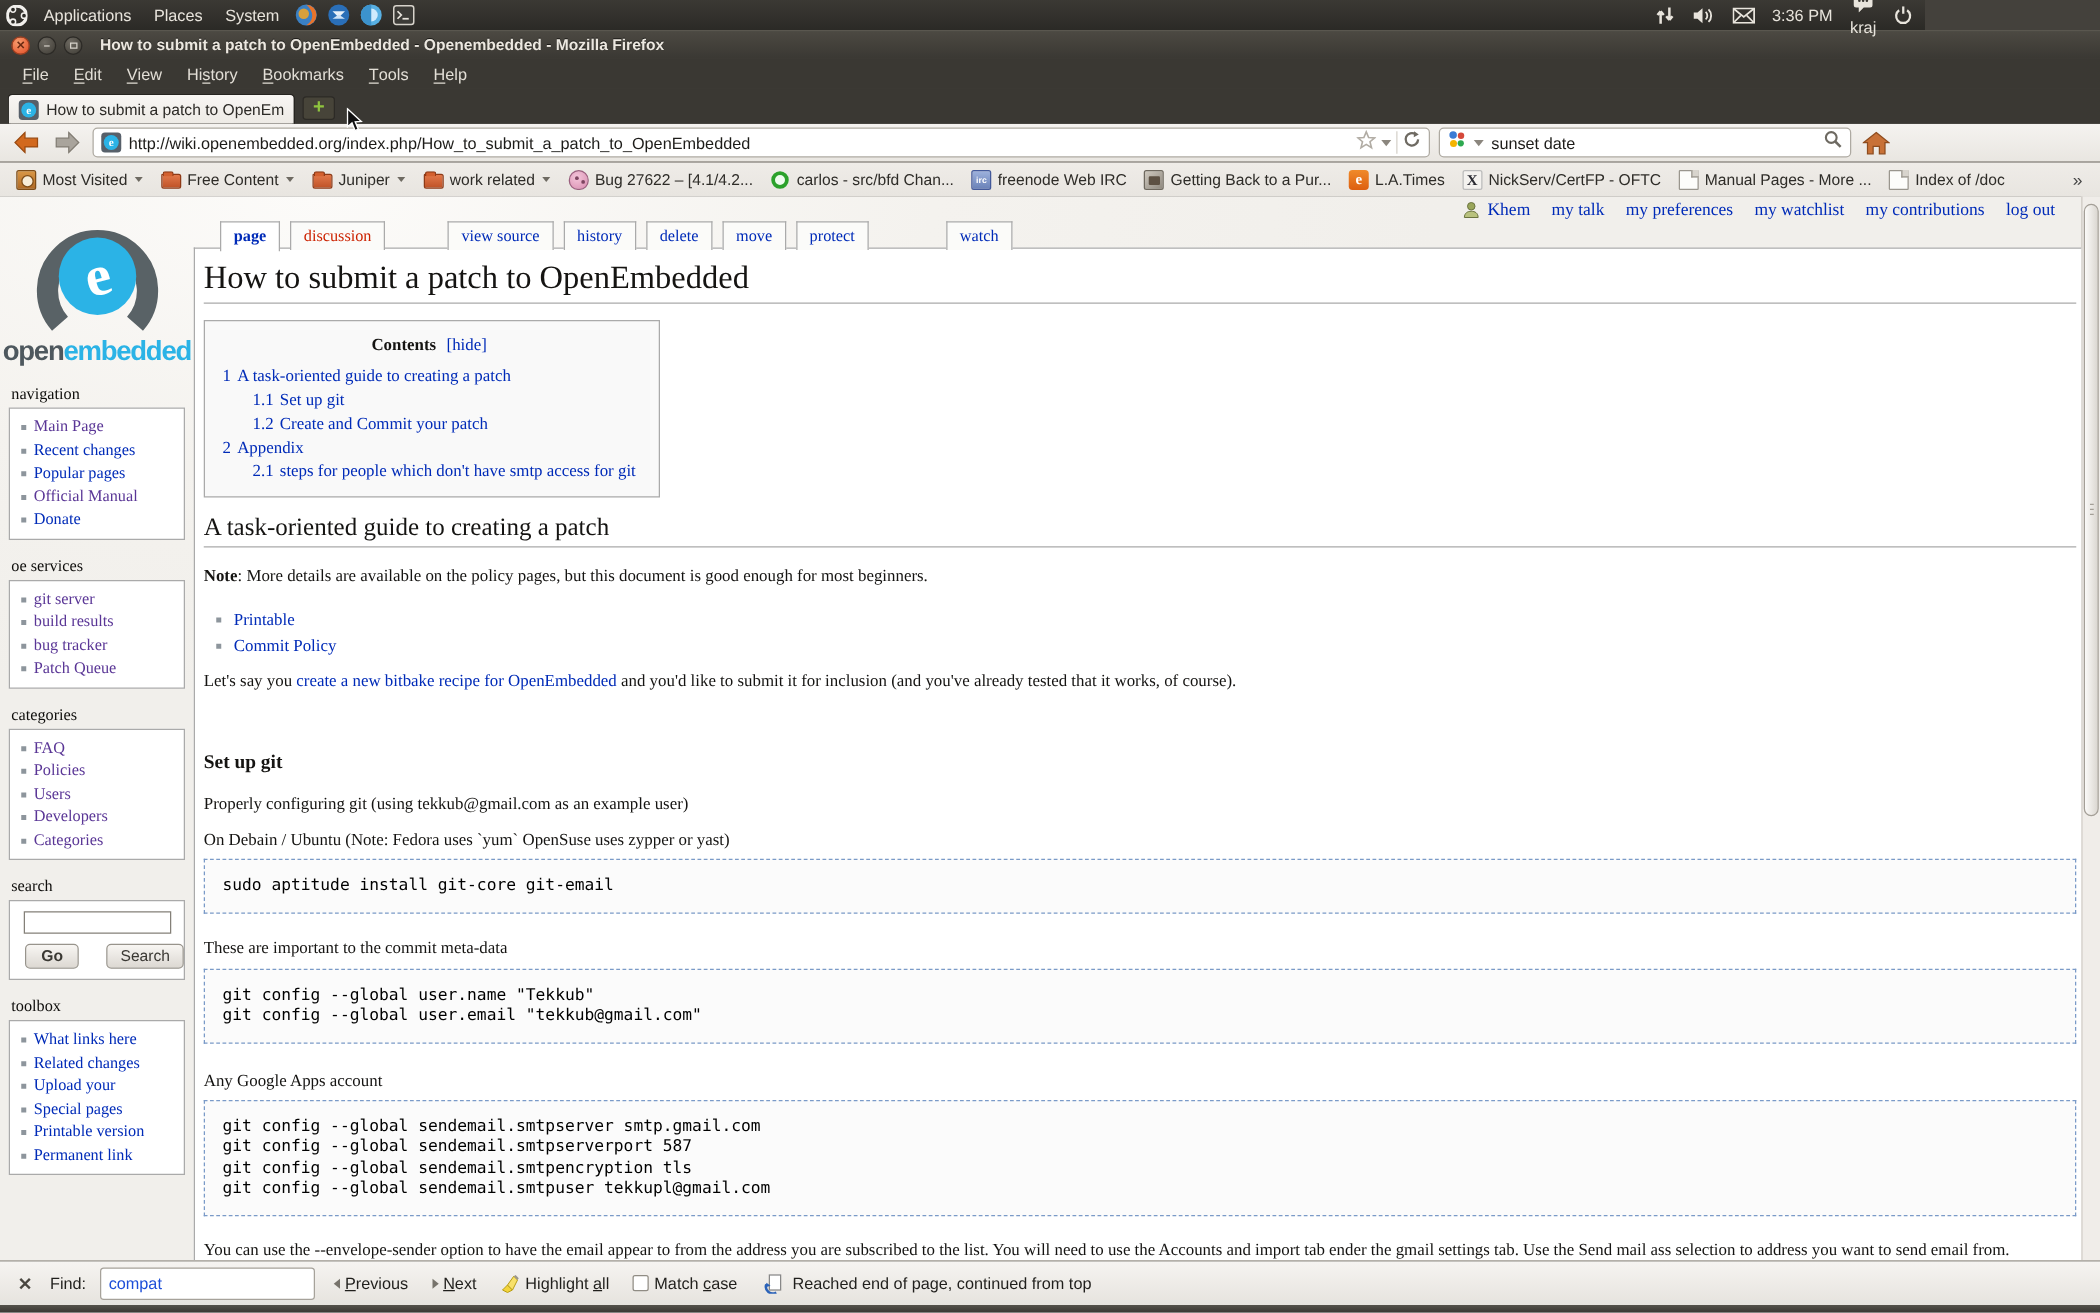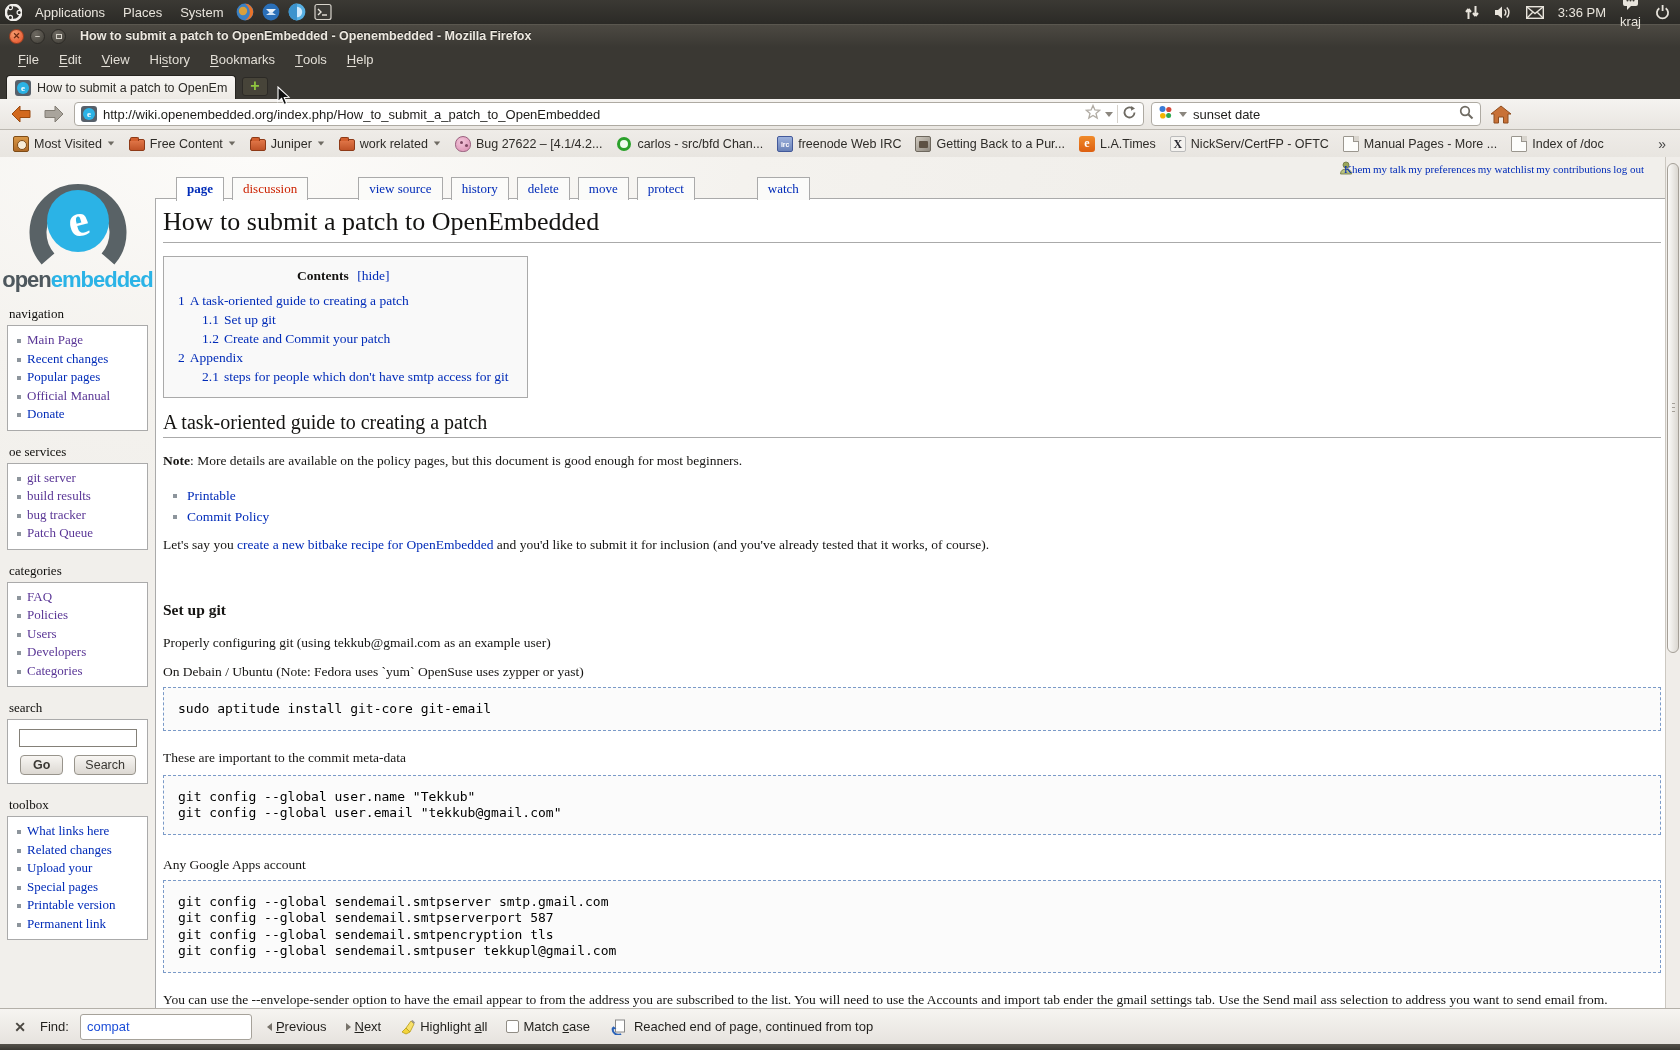--- a/index.html
+++ b/index.html
@@ -1,21 +1,21 @@
 <!DOCTYPE html>
 <html><head>
 <meta charset="utf-8">
 <style>
   * { box-sizing: border-box; margin: 0; padding: 0; }
   html,body { width:1680px; height:1050px; overflow:hidden; }
   body { font-family:"Liberation Sans", sans-serif; background:#44413c; position:relative; }
   .screen { position:absolute; inset:0; }
 
   
-  .gnome-panel { position:absolute; left:0; top:0; width:1680px; height:24px;
+  .gnome-panel { position:absolute; left:0; top:0; width:1540px; height:24px;
     background:linear-gradient(#3b3934,#2b2a26); color:#e8e4dc; display:flex; align-items:center;
     font-size:13px; z-index:50; }
   .panel-left { display:flex; align-items:center; height:100%; }
   .panel-menu { padding:0 9px; height:100%; display:flex; align-items:center; cursor:default; }
   .panel-launcher { width:22px; height:22px; display:grid; place-items:center; margin:0 2px; }
   .panel-right { margin-left:auto; display:flex; align-items:center; gap:14px; padding-right:10px; height:100%; }
   .panel-right svg { display:block; }
   .panel-clock { font-size:13px; }
   .panel-user { display:flex; align-items:center; gap:4px;flex-direction:column; }
 
@@ -107,21 +107,21 @@
   .viewport { position:absolute; left:0; top:157px; width:1680px; height:851px;
     background:radial-gradient(ellipse 900px 400px at 15% 0%, #fcfbf9 0%, #f4f2ee 55%, #f1efeb 100%);
     font-family:"Liberation Serif", serif; }
   .scrollbar { position:absolute; right:0; top:0; width:15px; height:100%; background:#f0ede9;
     border-left:1px solid #ccc8c1; }
   .scroll-thumb { position:absolute; left:1px; top:6px; width:12px; height:490px;
     background:linear-gradient(90deg,#fbfaf8,#dbd7d1); border:1px solid #a49f97; border-radius:7px; }
   .scroll-thumb::after { content:""; position:absolute; left:4px; top:239px; width:3px; height:1px;
     background:#a49f97; box-shadow:0 4px 0 #a49f97, 0 8px 0 #a49f97; }
 
-  .userlinks { position:absolute; top:4px; right:36px; display:flex; gap:2px; font-size:11px; align-items:center; }
+  .userlinks { position:absolute; top:4px; right:36px; display:flex; gap:17px; font-size:14px; }
   .userlinks a { color:#002bb8; text-decoration:none; white-space:nowrap; }
   .userlinks .uicon { margin-right:-11px; }
 
   .page-tabs { position:absolute; left:176px; top:20px; display:flex; align-items:flex-end;
     font-size:13px; z-index:3; }
   .ptab { background:#fbfbf9; border:1px solid #aaa; border-bottom:none; padding:3px 10px 3px;
     margin-right:8px; color:#002bb8; white-space:nowrap; }
   .ptab.active { background:#fff; font-weight:bold; padding-bottom:4px; margin-bottom:-1px; }
   .ptab.newlink { color:#cc2200;text-align:right; }
   .gap-before { margin-left:42px; }
@@ -162,21 +162,21 @@
   .portlet { margin:13px 7px 0 7px; }
   .portlet h5 { font-weight:normal; font-size:13px; color:#0e0d0b; margin:0 0 3px 2px; }
   .pbox { border:1px solid #aaa; background:#fff; padding:5px 0 6px; }
   .pbox ul { list-style:none; margin:0; padding-left:19px; }
   .pbox li { position:relative; font-size:13px; line-height:18.5px; }
   .pbox li::before { content:""; position:absolute; left:-10px; top:8px; width:4px; height:4px; background:#8d959c; }
   .pbox a { text-decoration:none; color:#002bb8; }
   .pbox a.visited { color:#5a3696; }
   .searchbox { border:1px solid #aaa; background:#fff; padding:8px 0 8px; text-align:center; }
   .searchbox input { width:118px; height:18px; border:1px solid #848078; background:#fff; font-size:12px; padding:0 3px; }
-  .sbtns { margin-top:8px; display:flex; justify-content:flex-start; gap:11px; padding-left:12px; }
+  .sbtns { margin-top:8px; display:flex; justify-content:space-between; gap:11px; padding-left:12px; }
   .gtkbtn { background:linear-gradient(#f8f6f3,#dcd8d2); border:1px solid #98948c; border-radius:4px;
     font-family:"Liberation Sans",sans-serif; font-size:12.5px; color:#3a3833; padding:2px 10px; }
   .gtkbtn.go { font-weight:bold; padding:2px 12px; }
 
   
   .findbar { position:absolute; left:0; top:1008px; width:1680px; height:36px;
     background:linear-gradient(#f6f4f1,#e6e3de); border-top:1px solid #b4b0a9;
     display:flex; align-items:center; gap:11px; padding:0 11px; font-size:13px; color:#201f1c; z-index:60; }
   .find-close { font-weight:bold; font-size:14px; color:#4a4741; width:18px; text-align:center; }
   .findbar input { width:172px; height:22px; border:1px solid #a6a29a; border-radius:3px; padding:12px 6px;

